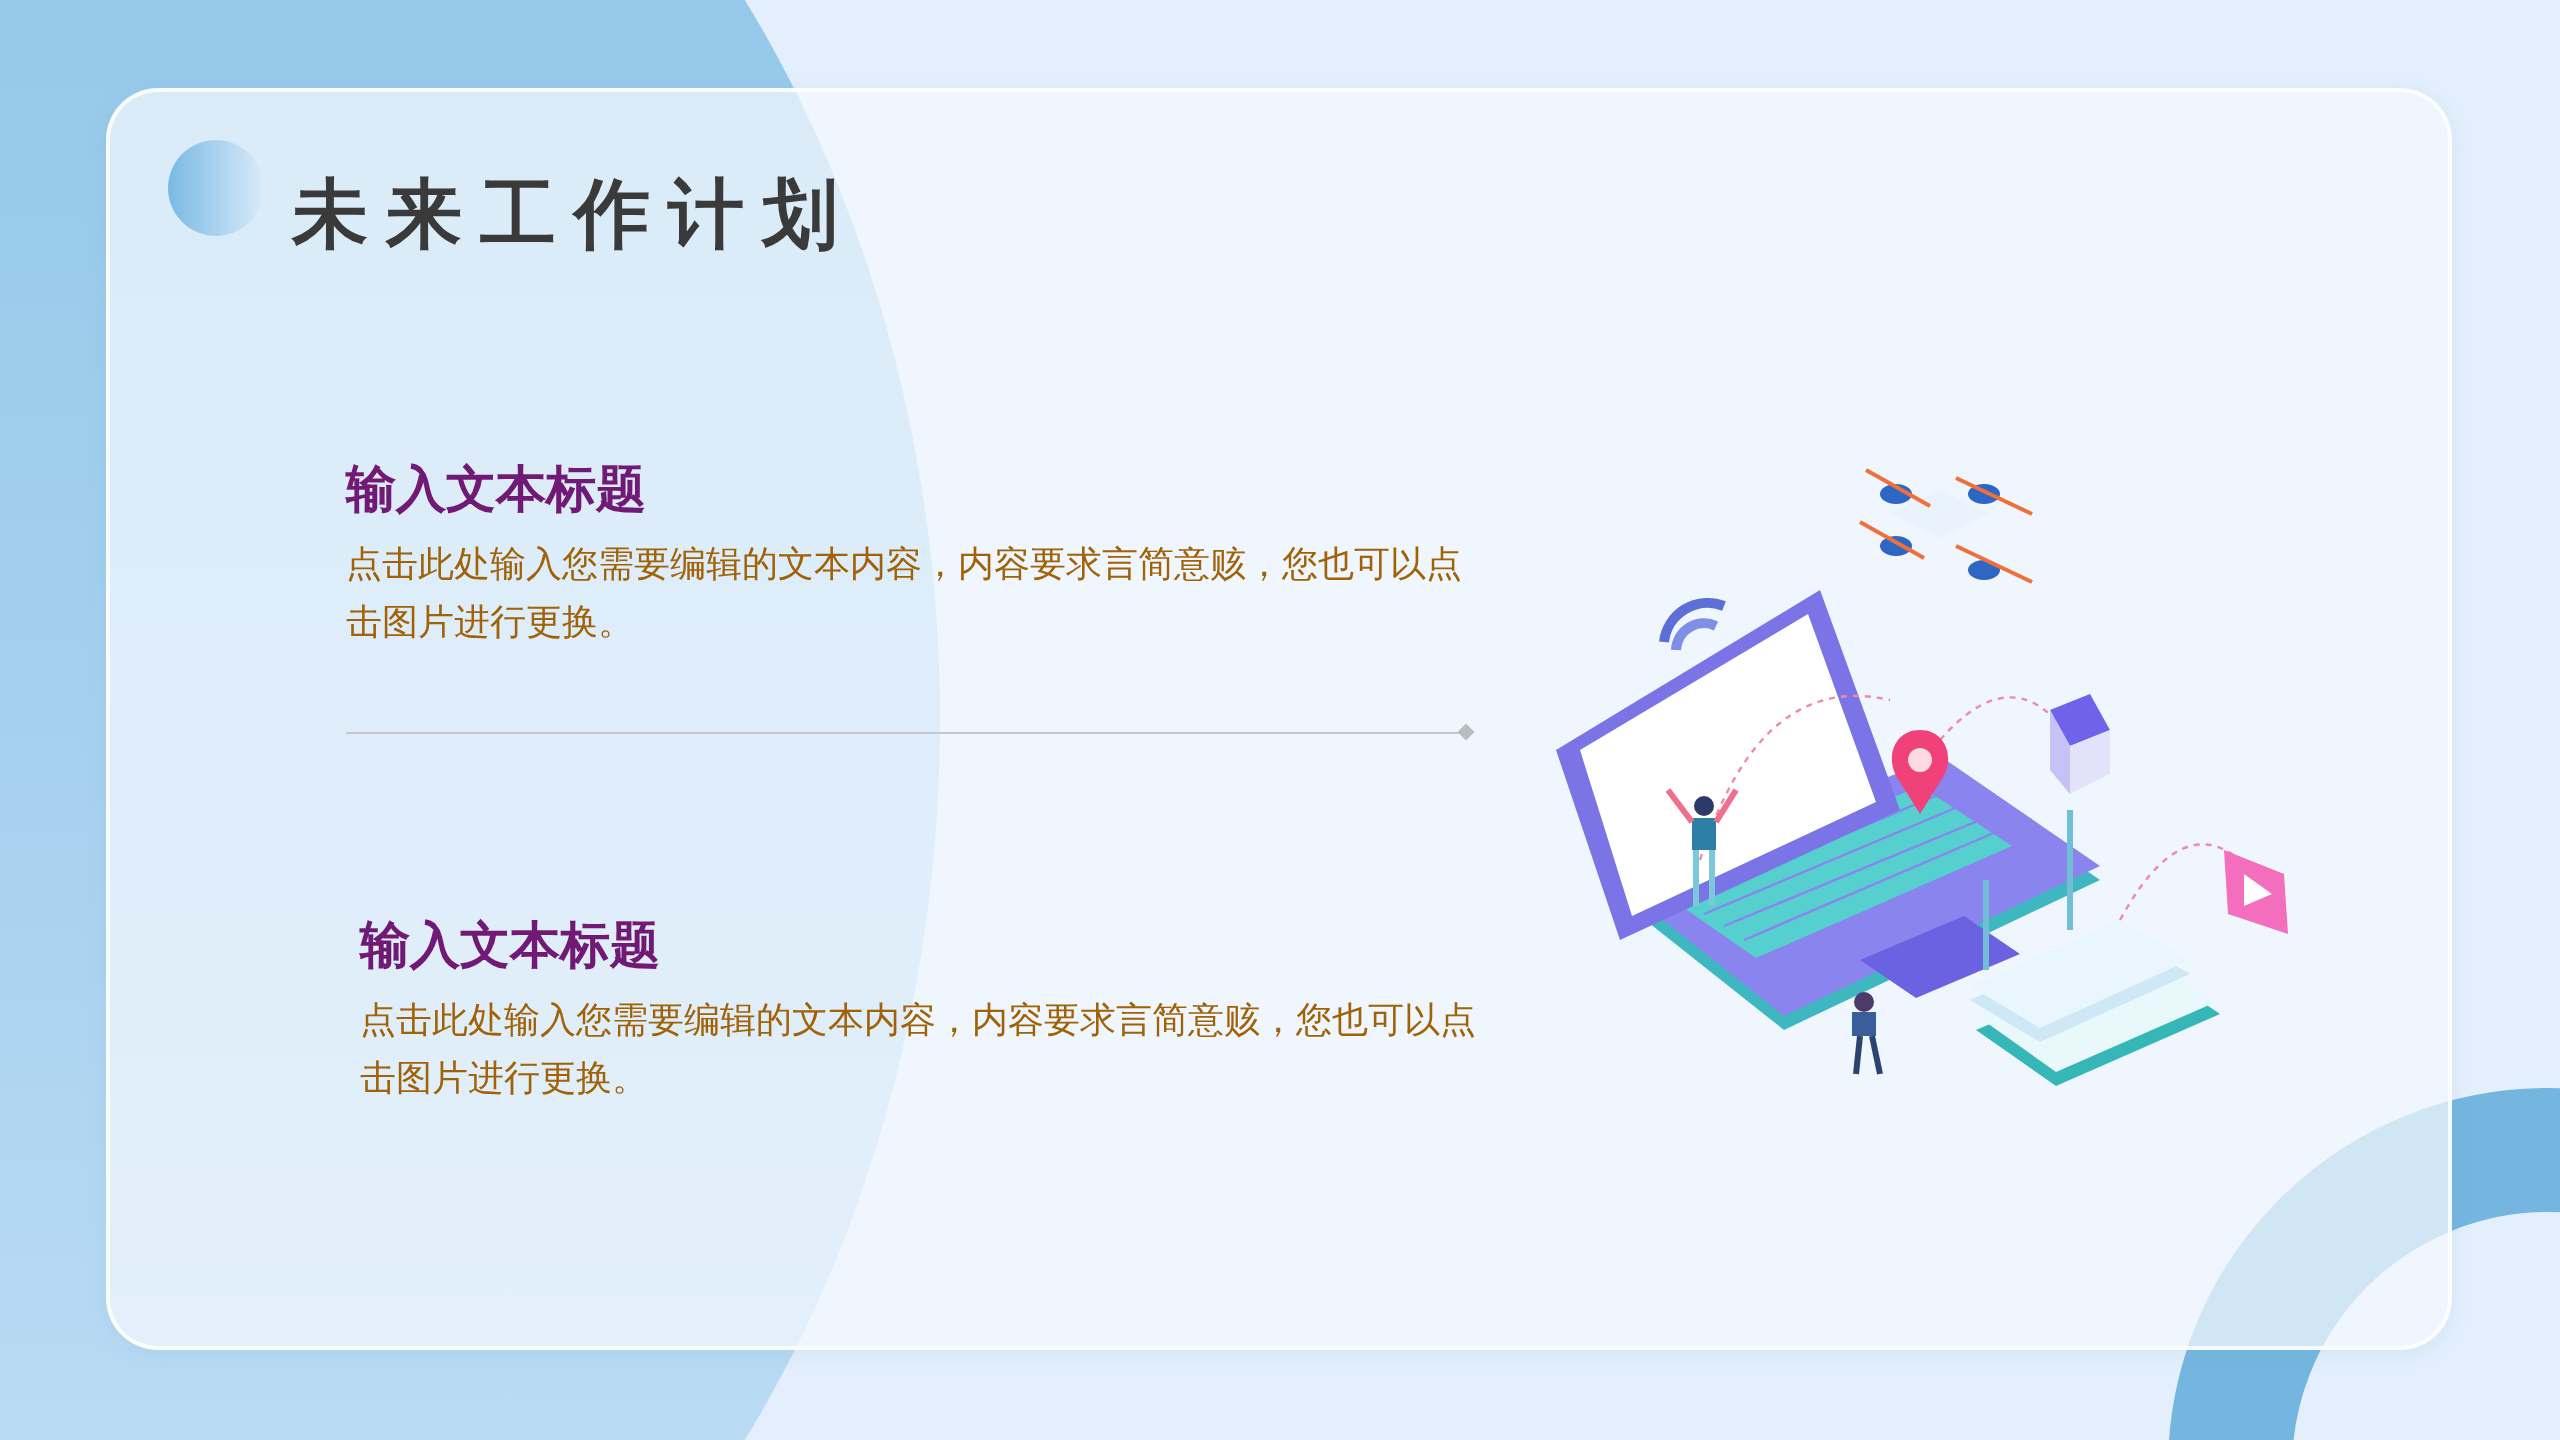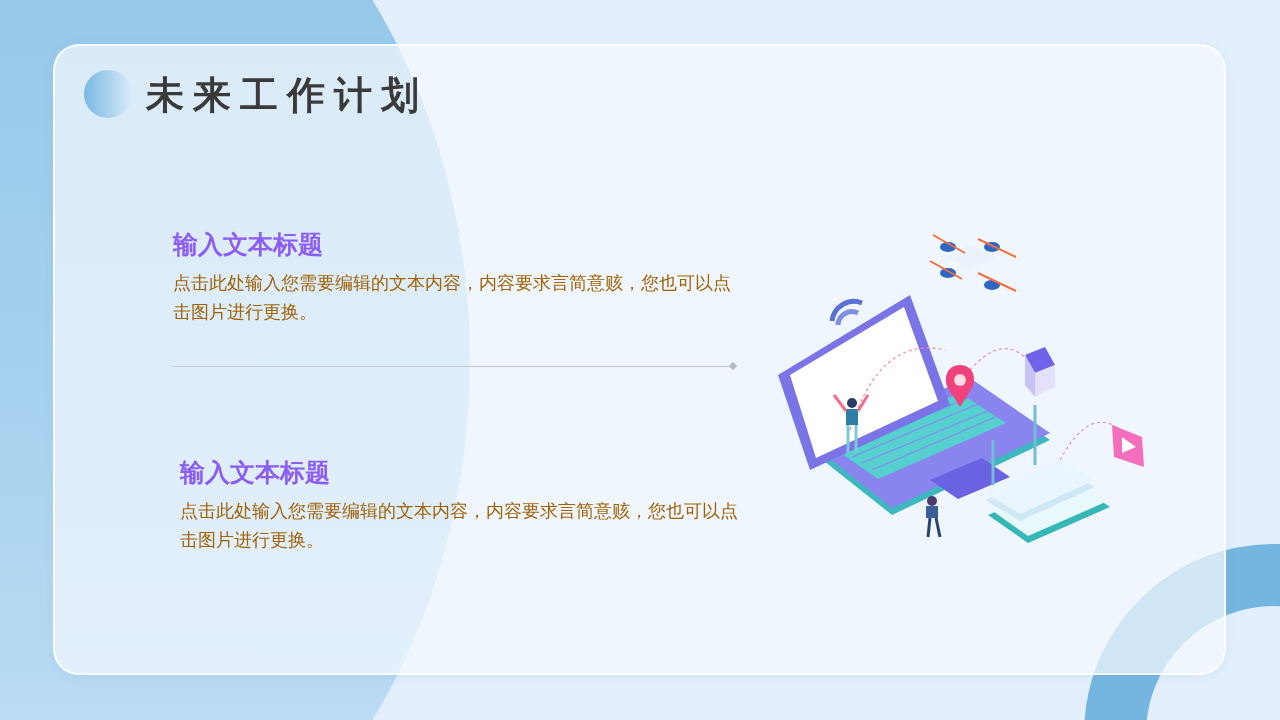--- a/index.html
+++ b/index.html
@@ -24,27 +24,27 @@
     background:rgba(244,248,253,0.72);
     border:2px solid rgba(255,255,255,0.85);
     box-shadow:0 2px 10px rgba(120,160,200,0.15);
   }
   .title-dot {
     position:absolute; left:84px; top:70px; width:48px; height:48px;
     border-radius:50%;
     background:linear-gradient(90deg,#7ab9e2 0%,#d8ebfa 100%);
   }
   .page-title {
-    position:absolute; left:146px; top:72px; height:46px; line-height:46px;
+    position:absolute; left:146px; top:84px; height:46px; line-height:46px;
     font-size:38px; font-weight:bold; color:#3a3a3a; letter-spacing:9px;
     margin:0; font-family:"DejaVu Sans",sans-serif;
   }
   .section { position:absolute; width:570px; }
   .section h2 {
-    margin:0; font-size:25px; font-weight:bold; color:#8b5cf6; line-height:34px;
+    margin:0; font-size:25px; font-weight:bold; color:#701a75; line-height:34px;
   }
   .section p {
     margin:6px 0 0 0; font-size:18px; line-height:29px; color:#a16207;
   }
   .s1 { left:173px; top:228px; }
   .s2 { left:180px; top:456px; }
   .divider {
     position:absolute; left:173px; top:366px; width:560px; height:1px;
     background:#c5c8cc;
   }

